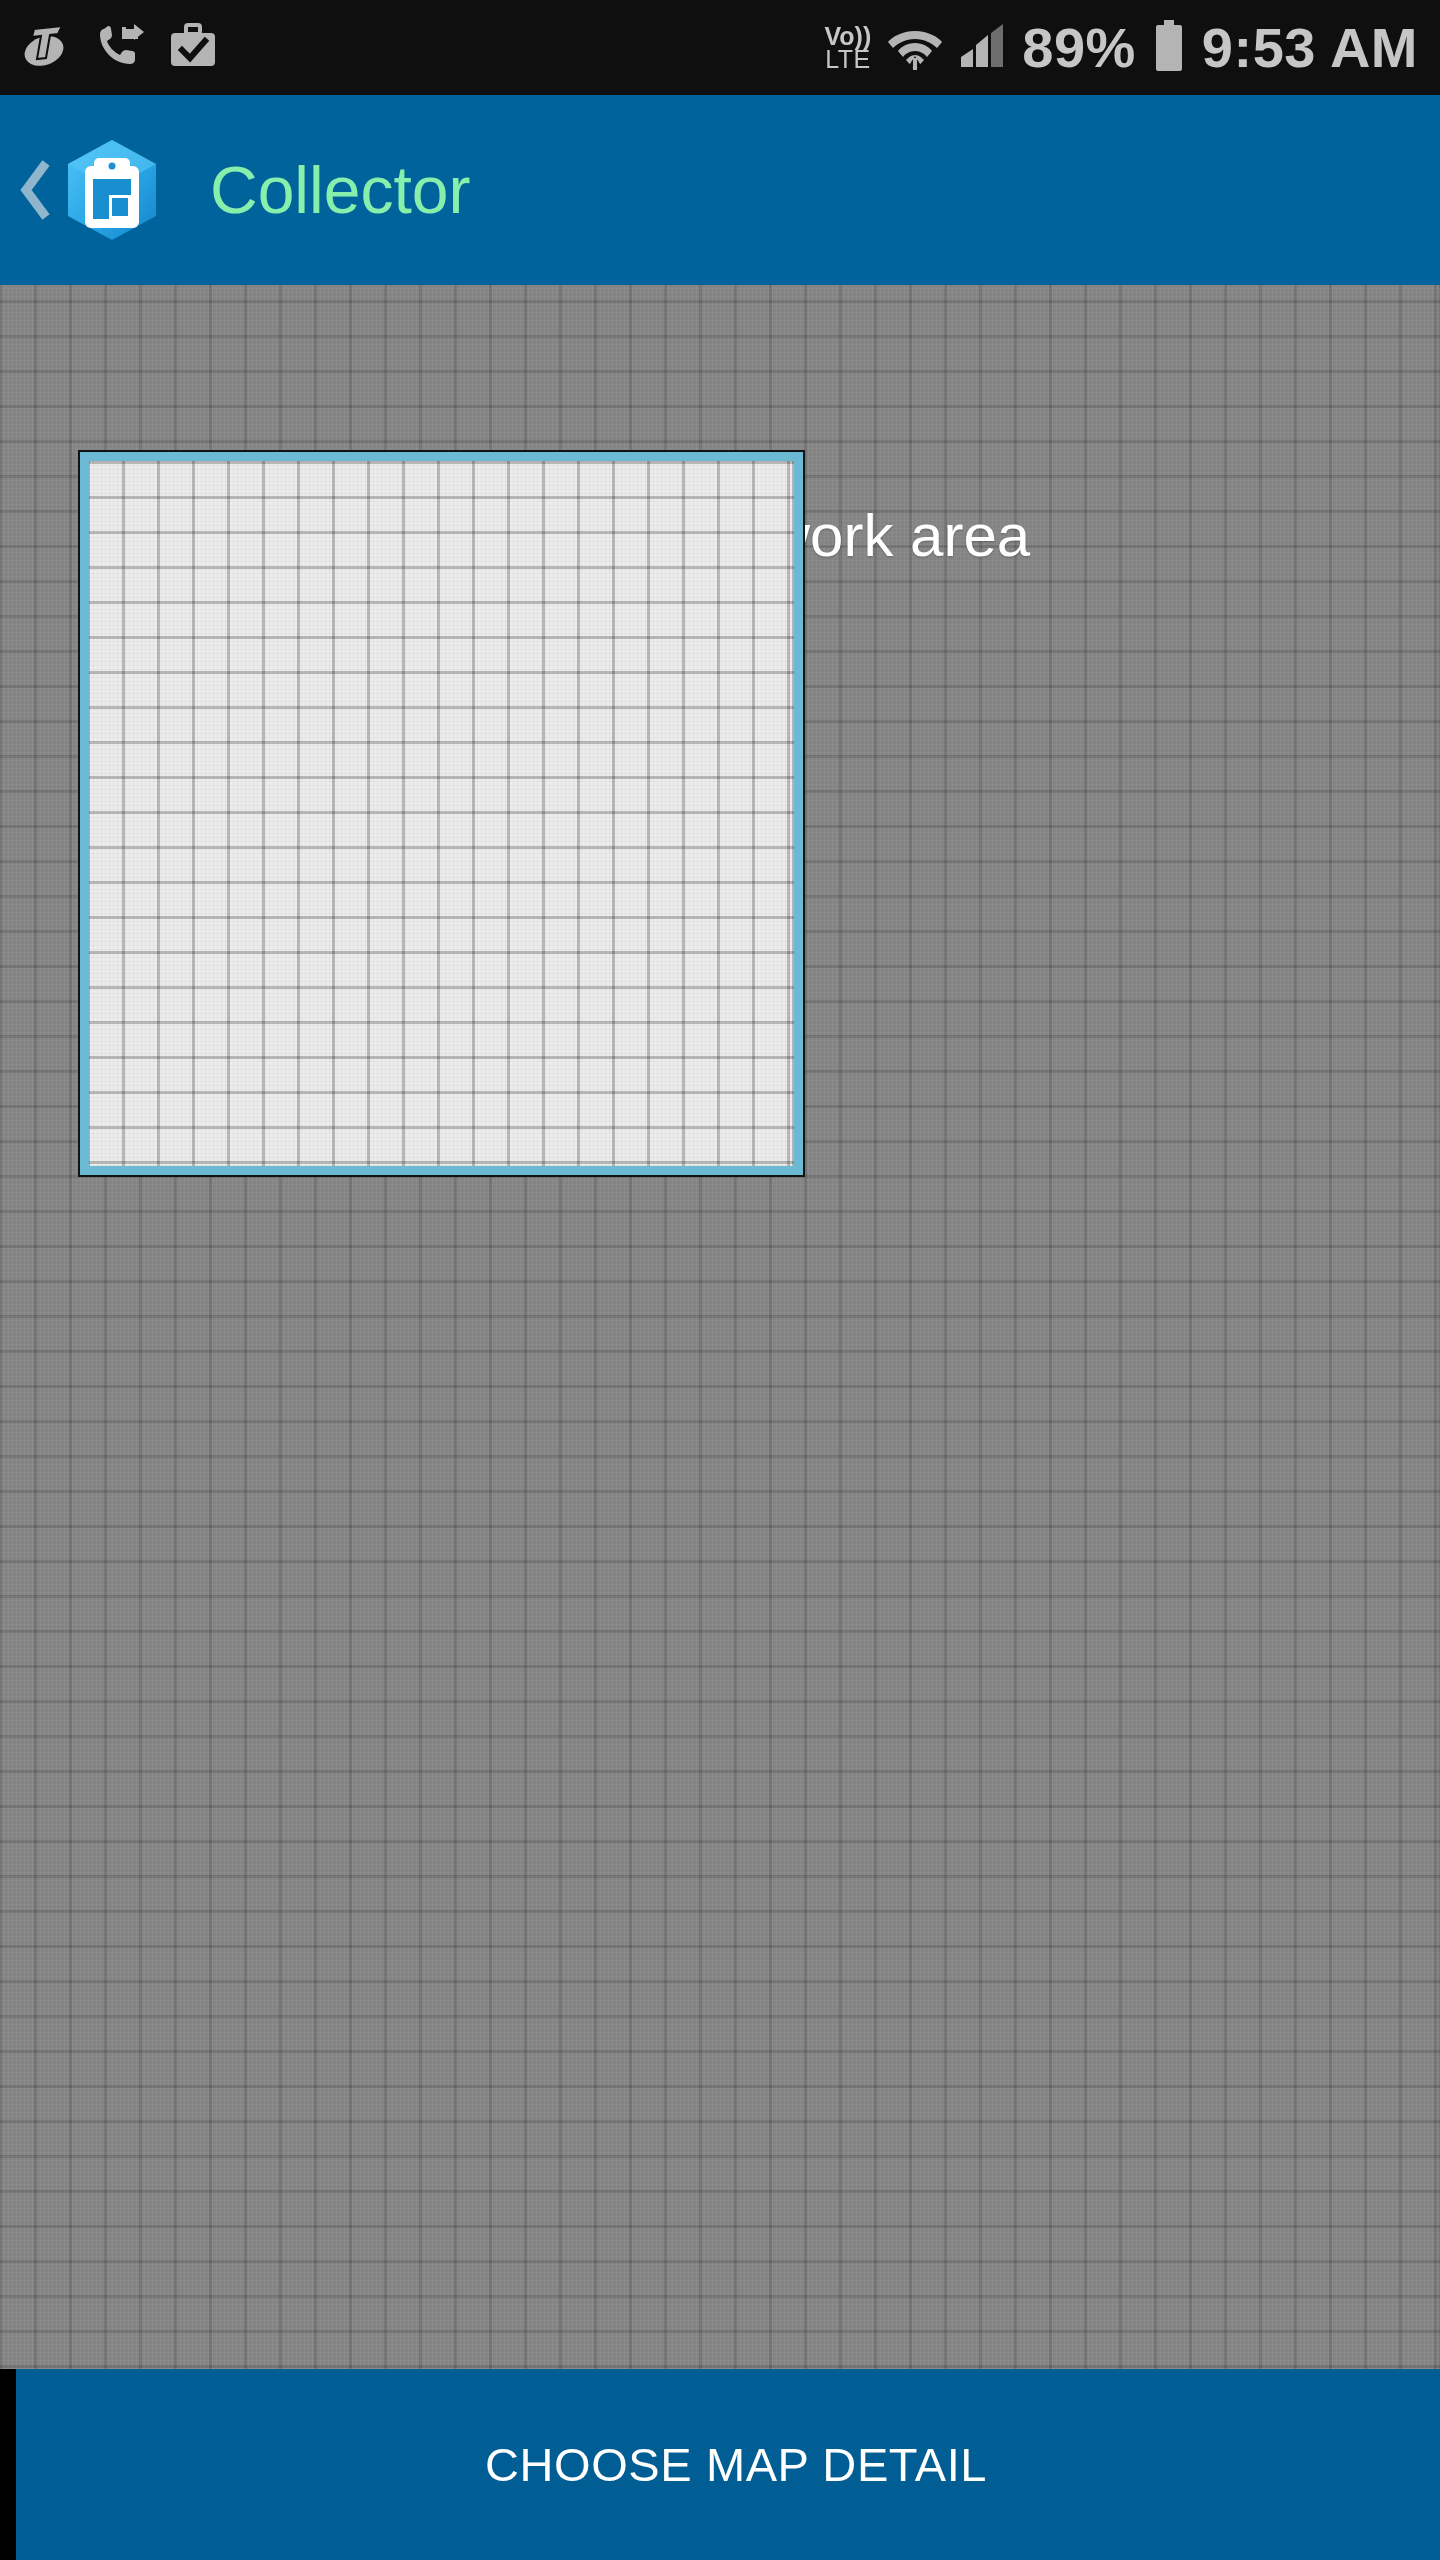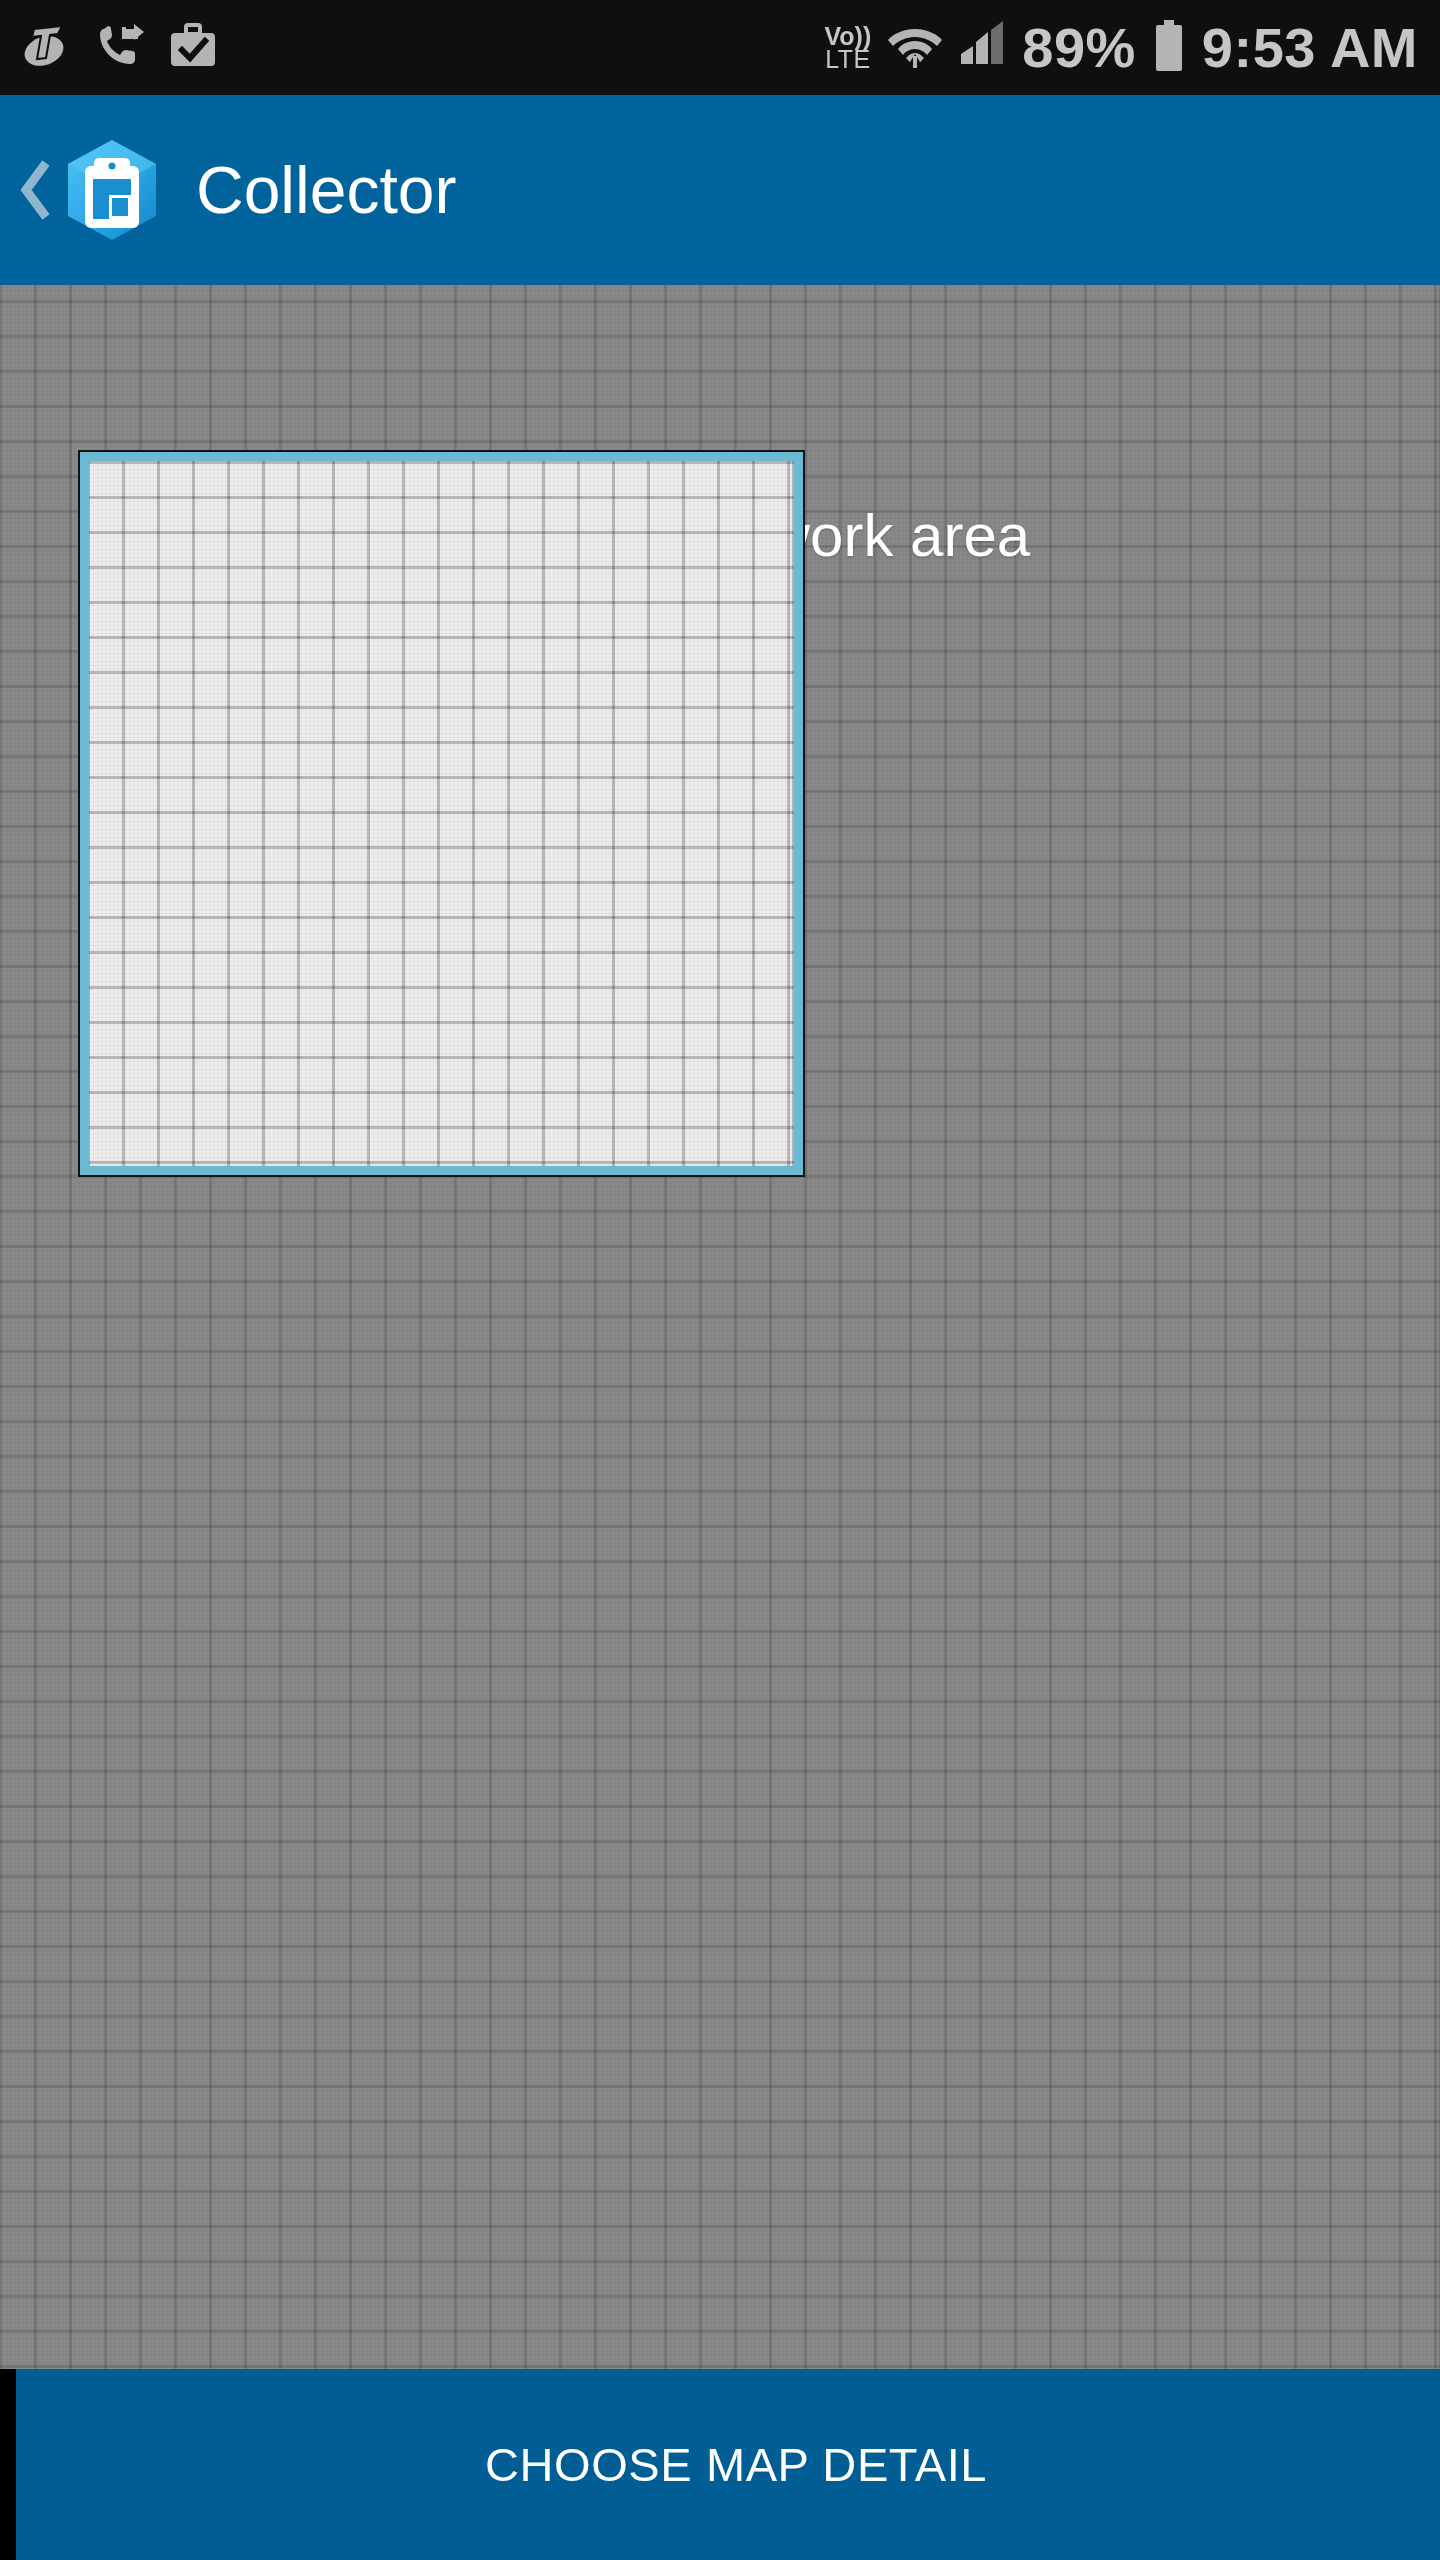--- a/index.html
+++ b/index.html
@@ -19,21 +19,21 @@
   #status-bar {
     position:absolute; left:0; top:0;
     width:1440px; height:95px;
     background:#0f0f0f;
     display:flex; align-items:center;
     padding:0 22px 0 22px;
   }
   #status-left { display:flex; align-items:center; gap:22px; }
   #status-right {
     margin-left:auto;
-    display:flex; gap:17px;
+    display:flex; align-items:center; gap:17px;
   }
   .sb-icon { display:block; }
   .sb-text {
     color:#c6c6c6;
     font-size:56px;
     font-weight:700;
     letter-spacing:0.5px;
     line-height:1;
     white-space:nowrap;
   }
@@ -53,24 +53,24 @@
     display:flex; align-items:center;
     padding-left:14px;
   }
   #back-chevron {
     width:46px; height:96px;
     display:flex; align-items:center; justify-content:center;
     flex:none;
   }
   #app-logo { width:96px; height:104px; flex:none; margin-left:4px; }
   #app-title {
-    color:#ffffff;
+    color:#86efac;
     font-size:66px;
     font-weight:400;
-    margin-left:36px;
+    margin-left:50px;
     letter-spacing:0px;
     white-space:nowrap;
   }
 
   
   #map-area {
     position:absolute; left:0; top:285px;
     width:1440px; height:2084px;
     background-color:#848484;
     background-image:

